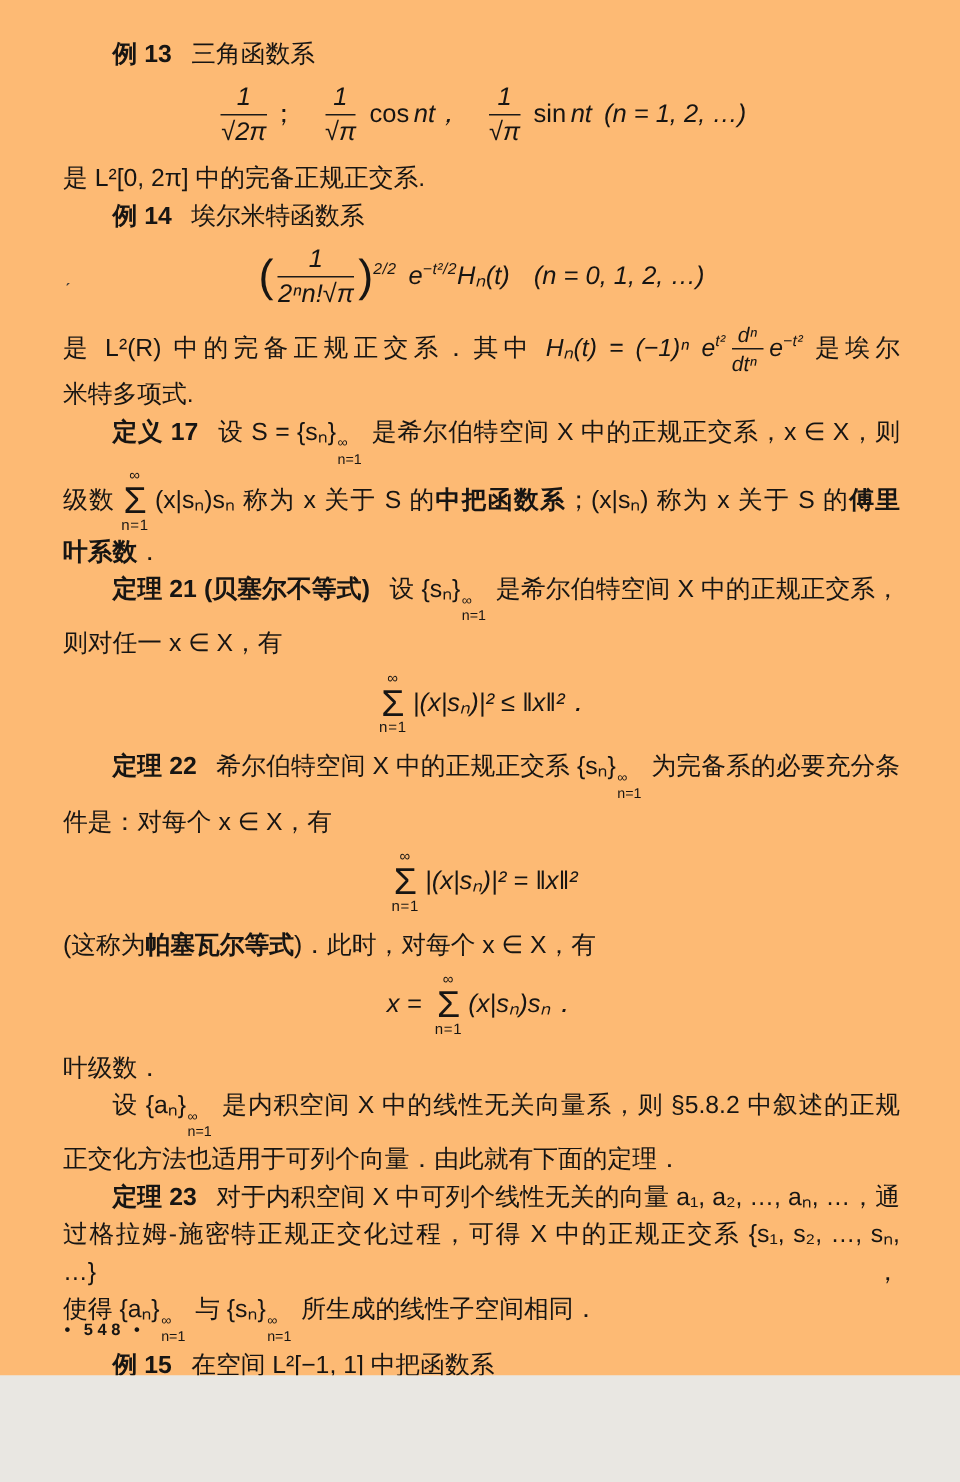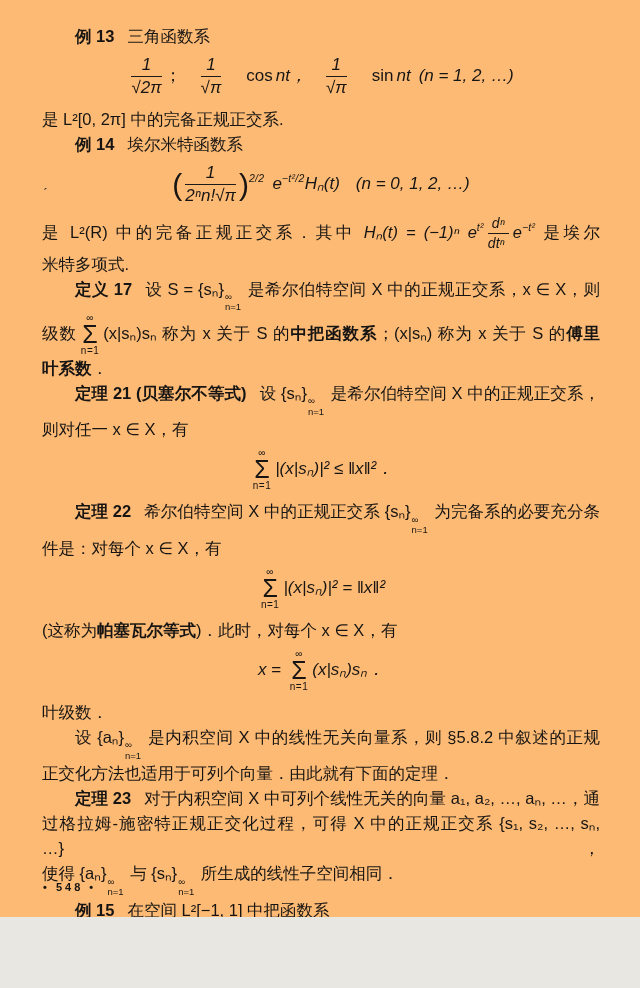--- a/index.html
+++ b/index.html
@@ -14,21 +14,21 @@
     color:#171513;
     font-size:16.5px;
     overflow:hidden;
   }
   .line{line-height:25px;min-height:25px;}
   .indent{text-indent:33px;}
   .jline{text-align:justify;text-align-last:justify;}
   .b{font-weight:bold;}
   .hd{margin-right:13px;font-weight:bold;}
   .it{font-style:italic;}
-  .rm{font-style:normal;margin:0 3px 0 22px;}
+  .rm{font-style:normal;margin:0 3px 0 6px;}
   .formula{text-align:center;margin:6px 0 8px;line-height:1.1;font-size:17px;}
   .formula .it{font-style:italic;}
   .frac{display:inline-block;vertical-align:middle;text-align:center;line-height:1.2;margin:0 3px;font-style:italic;}
   .frac .num{display:block;border-bottom:1.4px solid #1c1a18;padding:0 4px 1px;}
   .frac .den{display:block;padding-top:1px;text-align:center;}
   .fracsm{font-size:14px;margin:0 4px;}
   .sum{display:inline-flex;flex-direction:column;align-items:center;line-height:1;vertical-align:middle;margin:0 4px;font-style:normal;}
   .sum .lim{font-size:10px;font-style:normal;letter-spacing:0.5px;}
   .sum .sg{font-size:25px;line-height:0.92;font-style:normal;}
   .ss{display:inline-flex;flex-direction:column;line-height:1.12;font-size:9.5px;vertical-align:-0.55em;margin:0 2px 0 1px;font-style:normal;text-indent:0;}

